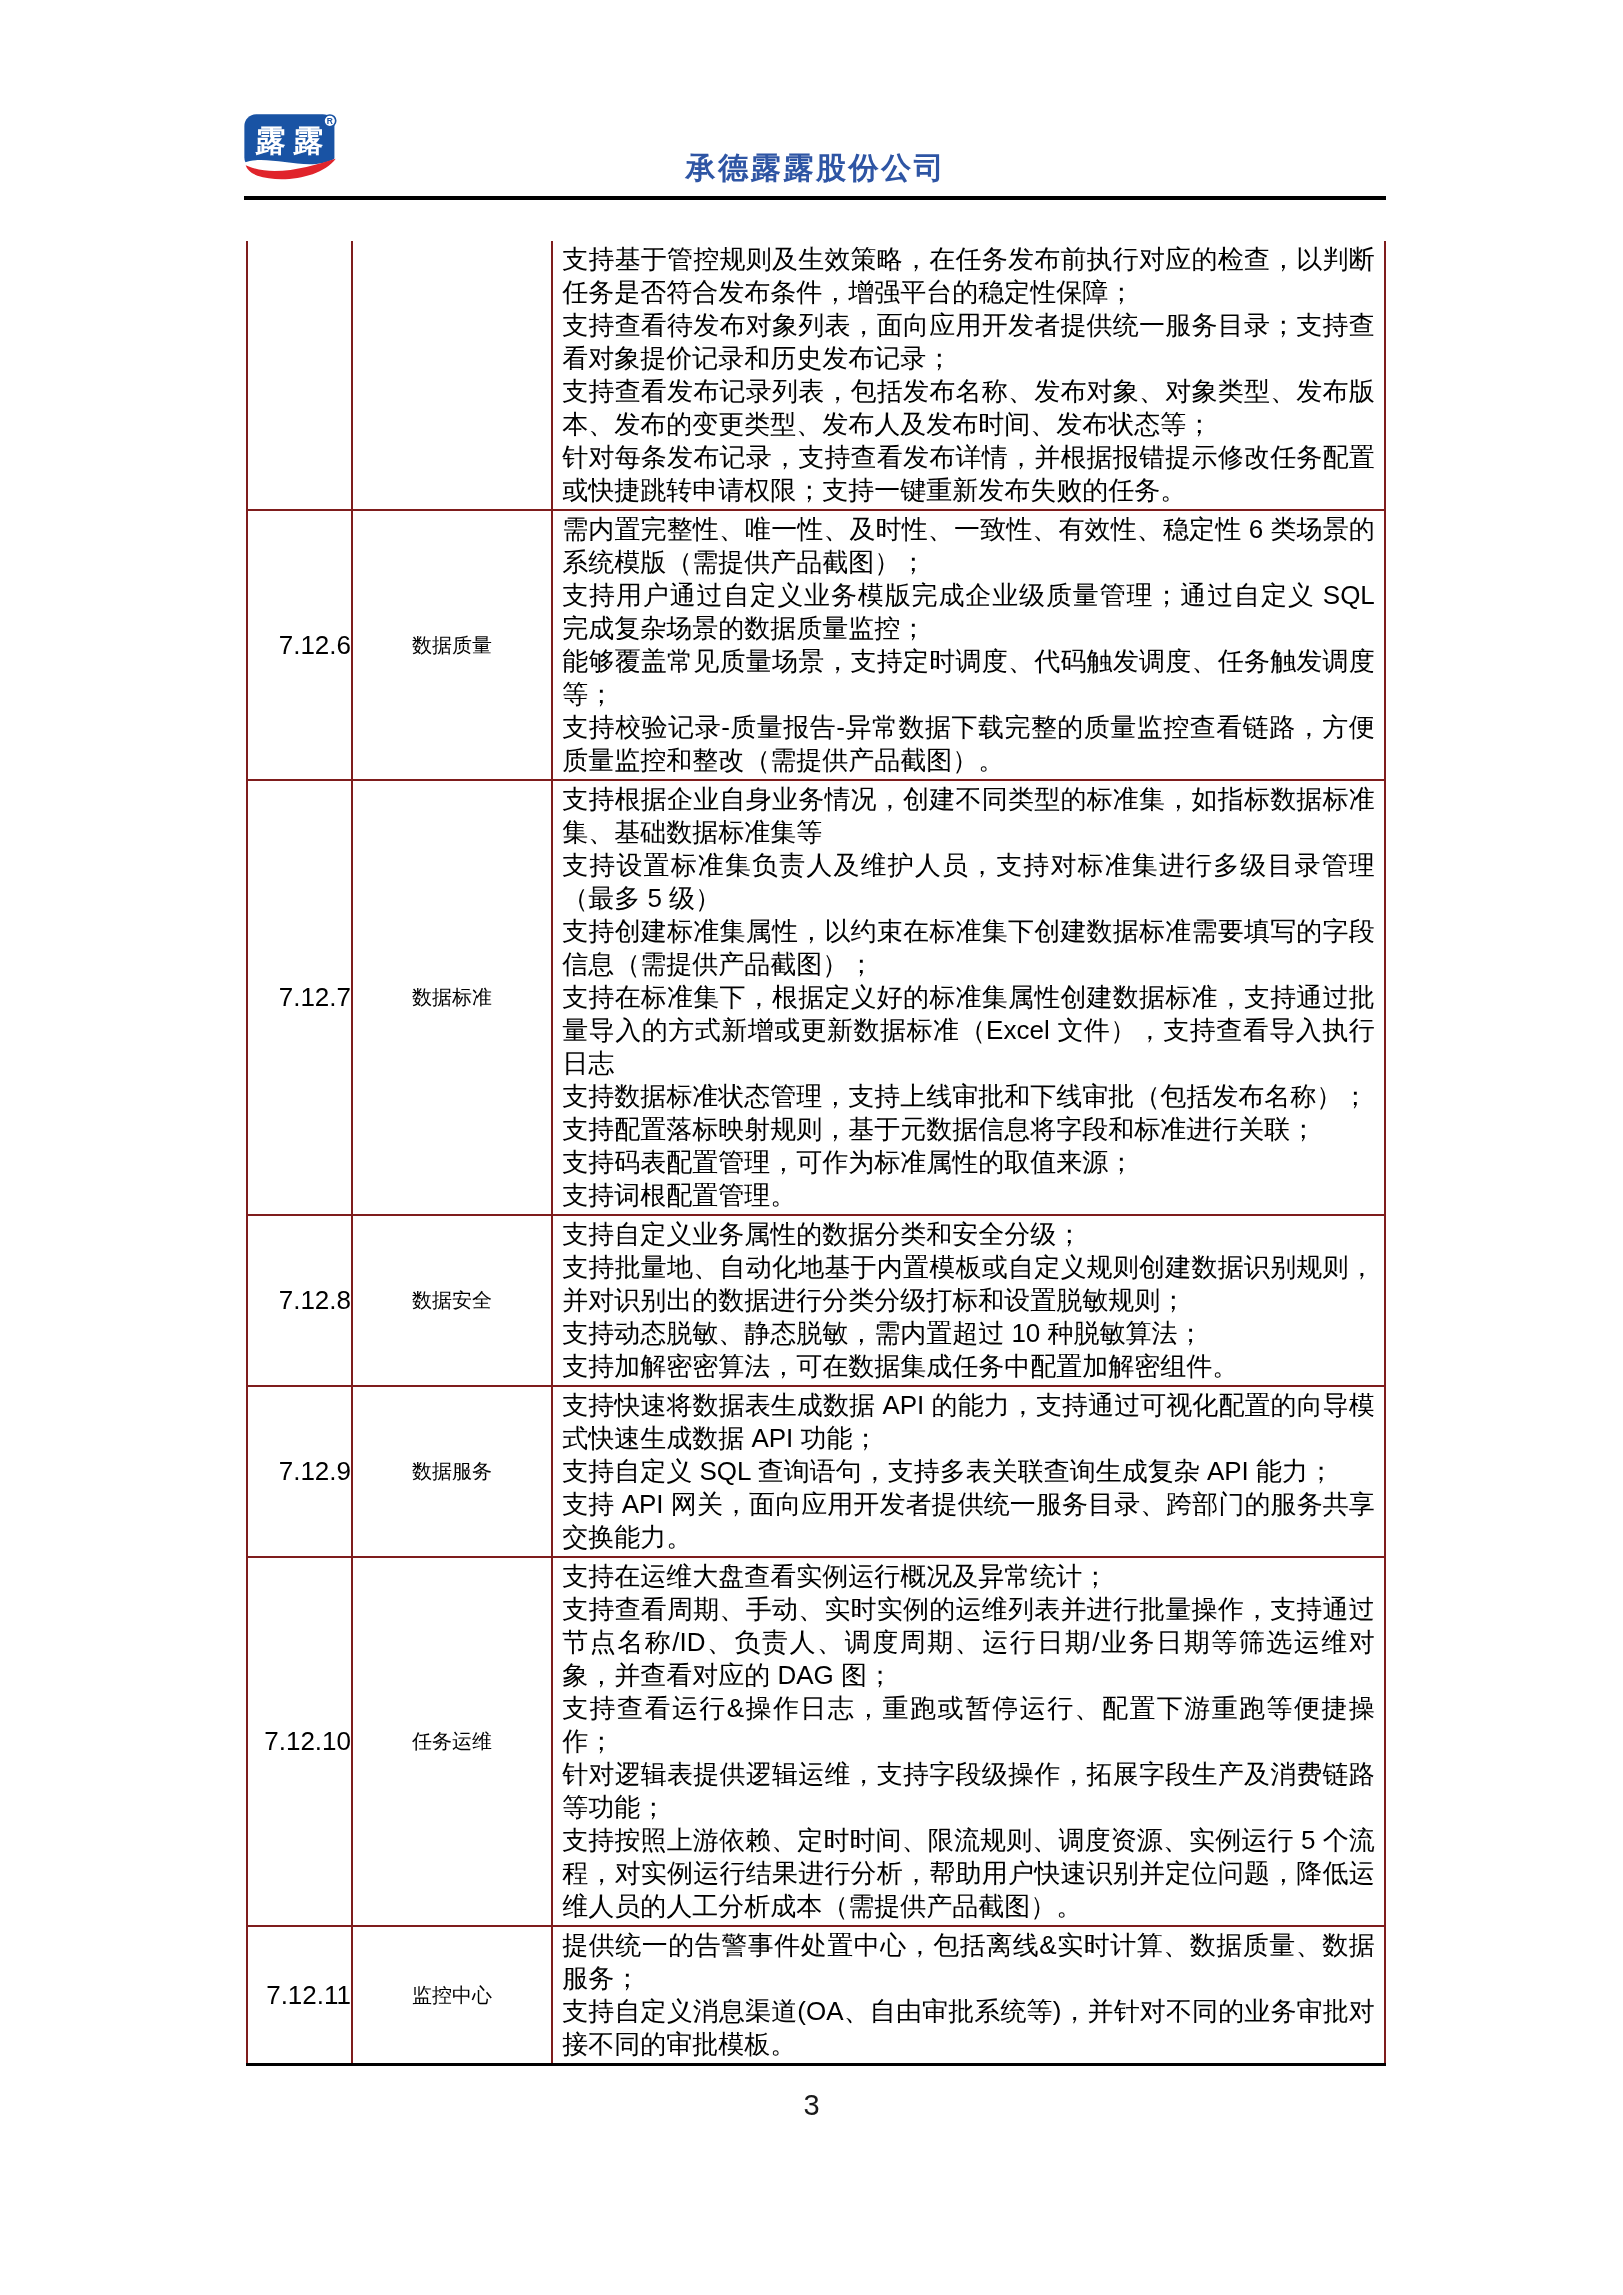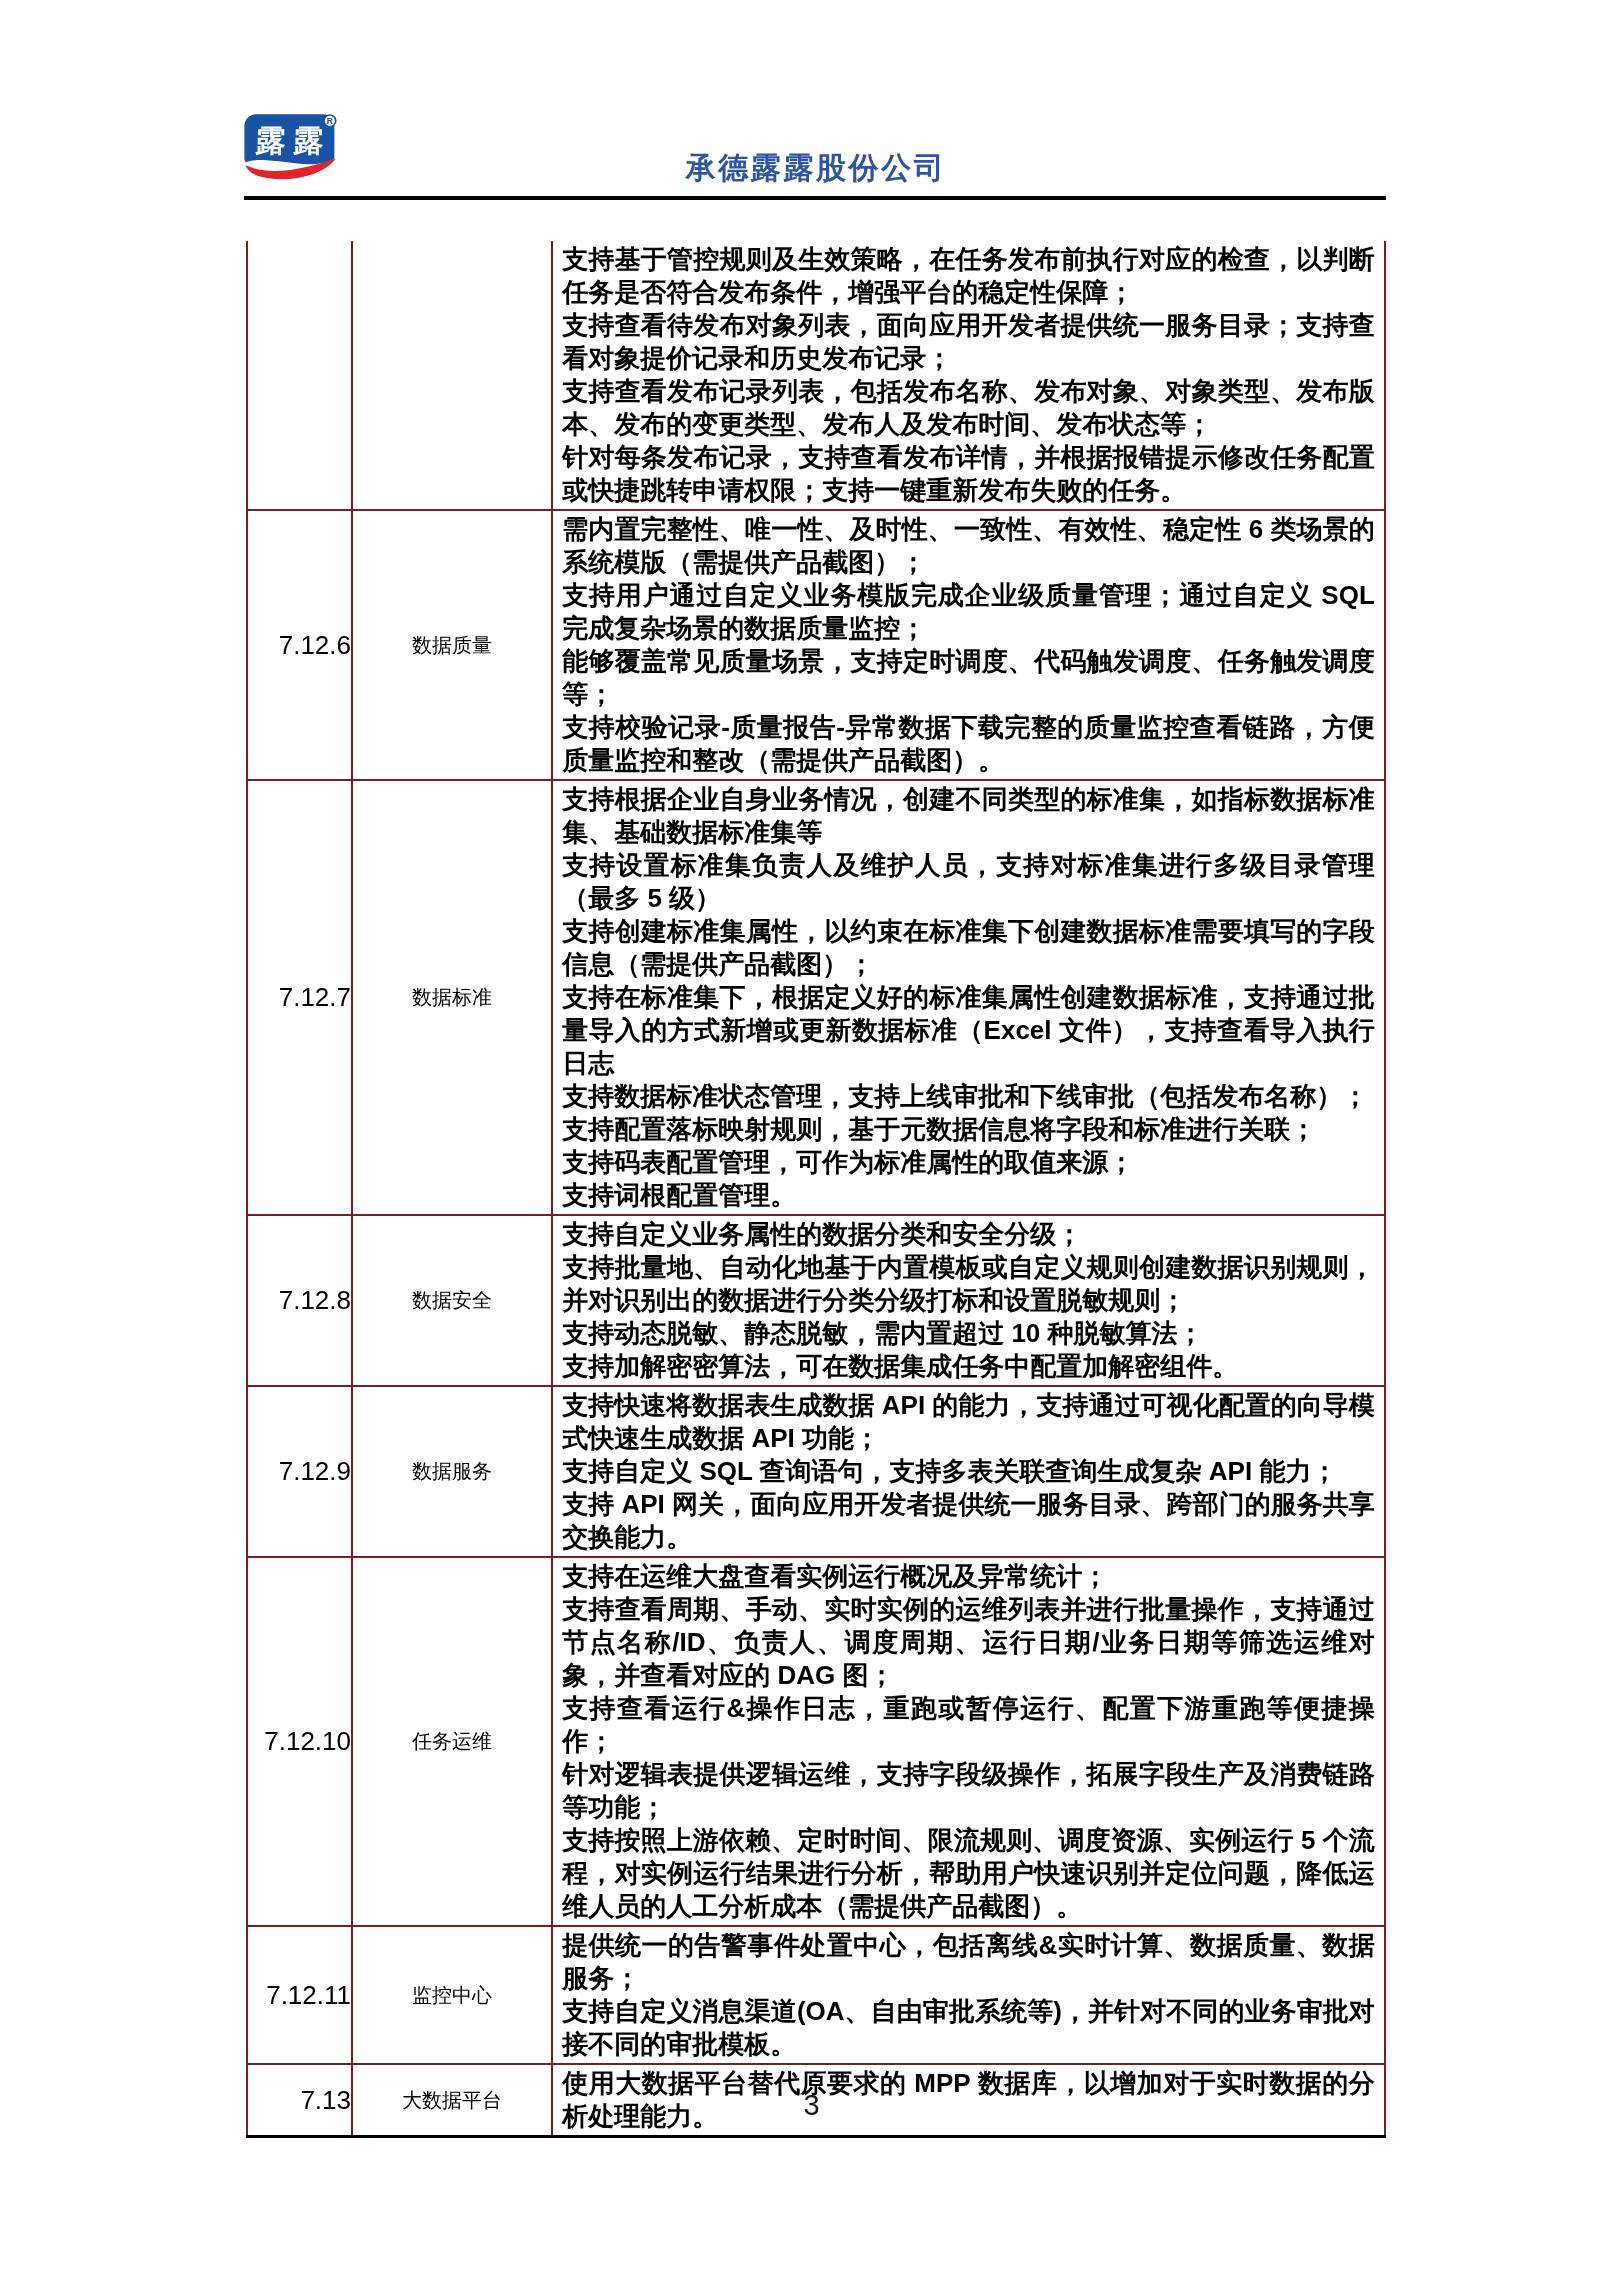--- a/index.html
+++ b/index.html
@@ -66,21 +66,20 @@
   }
   td.cell-name {
     text-align: center;
     font-size: 20px;
   }
   td.cell-desc {
     vertical-align: top;
     padding: 2px 9.2px 2px 9.2px;
     text-align: justify;
     text-justify: inter-ideograph;
-    font-weight: bold;
   }
   td.cell-desc p { margin: 0; }
   
   .page-number {
     position: absolute;
     left: 0;
     top: 2089px;
     width: 1623px;
     text-align: center;
     font-size: 29px;
@@ -177,26 +176,19 @@
           </td>
         </tr>
         <tr>
           <td class="cell-id">7.12.11</td>
           <td class="cell-name">监控中心</td>
           <td class="cell-desc">
             <p>提供统一的告警事件处置中心，包括离线&amp;实时计算、数据质量、数据服务；</p>
             <p>支持自定义消息渠道(OA、自由审批系统等)，并针对不同的业务审批对接不同的审批模板。</p>
           </td>
         </tr>
-        <tr>
-          <td class="cell-id">7.13</td>
-          <td class="cell-name">大数据平台</td>
-          <td class="cell-desc">
-            <p>使用大数据平台替代原要求的 MPP 数据库，以增加对于实时数据的分析处理能力。</p>
-          </td>
-        </tr>
       </tbody>
   </table>
 
   <div class="page-number">3</div>
 
 </div>
 
 
 </body></html>

